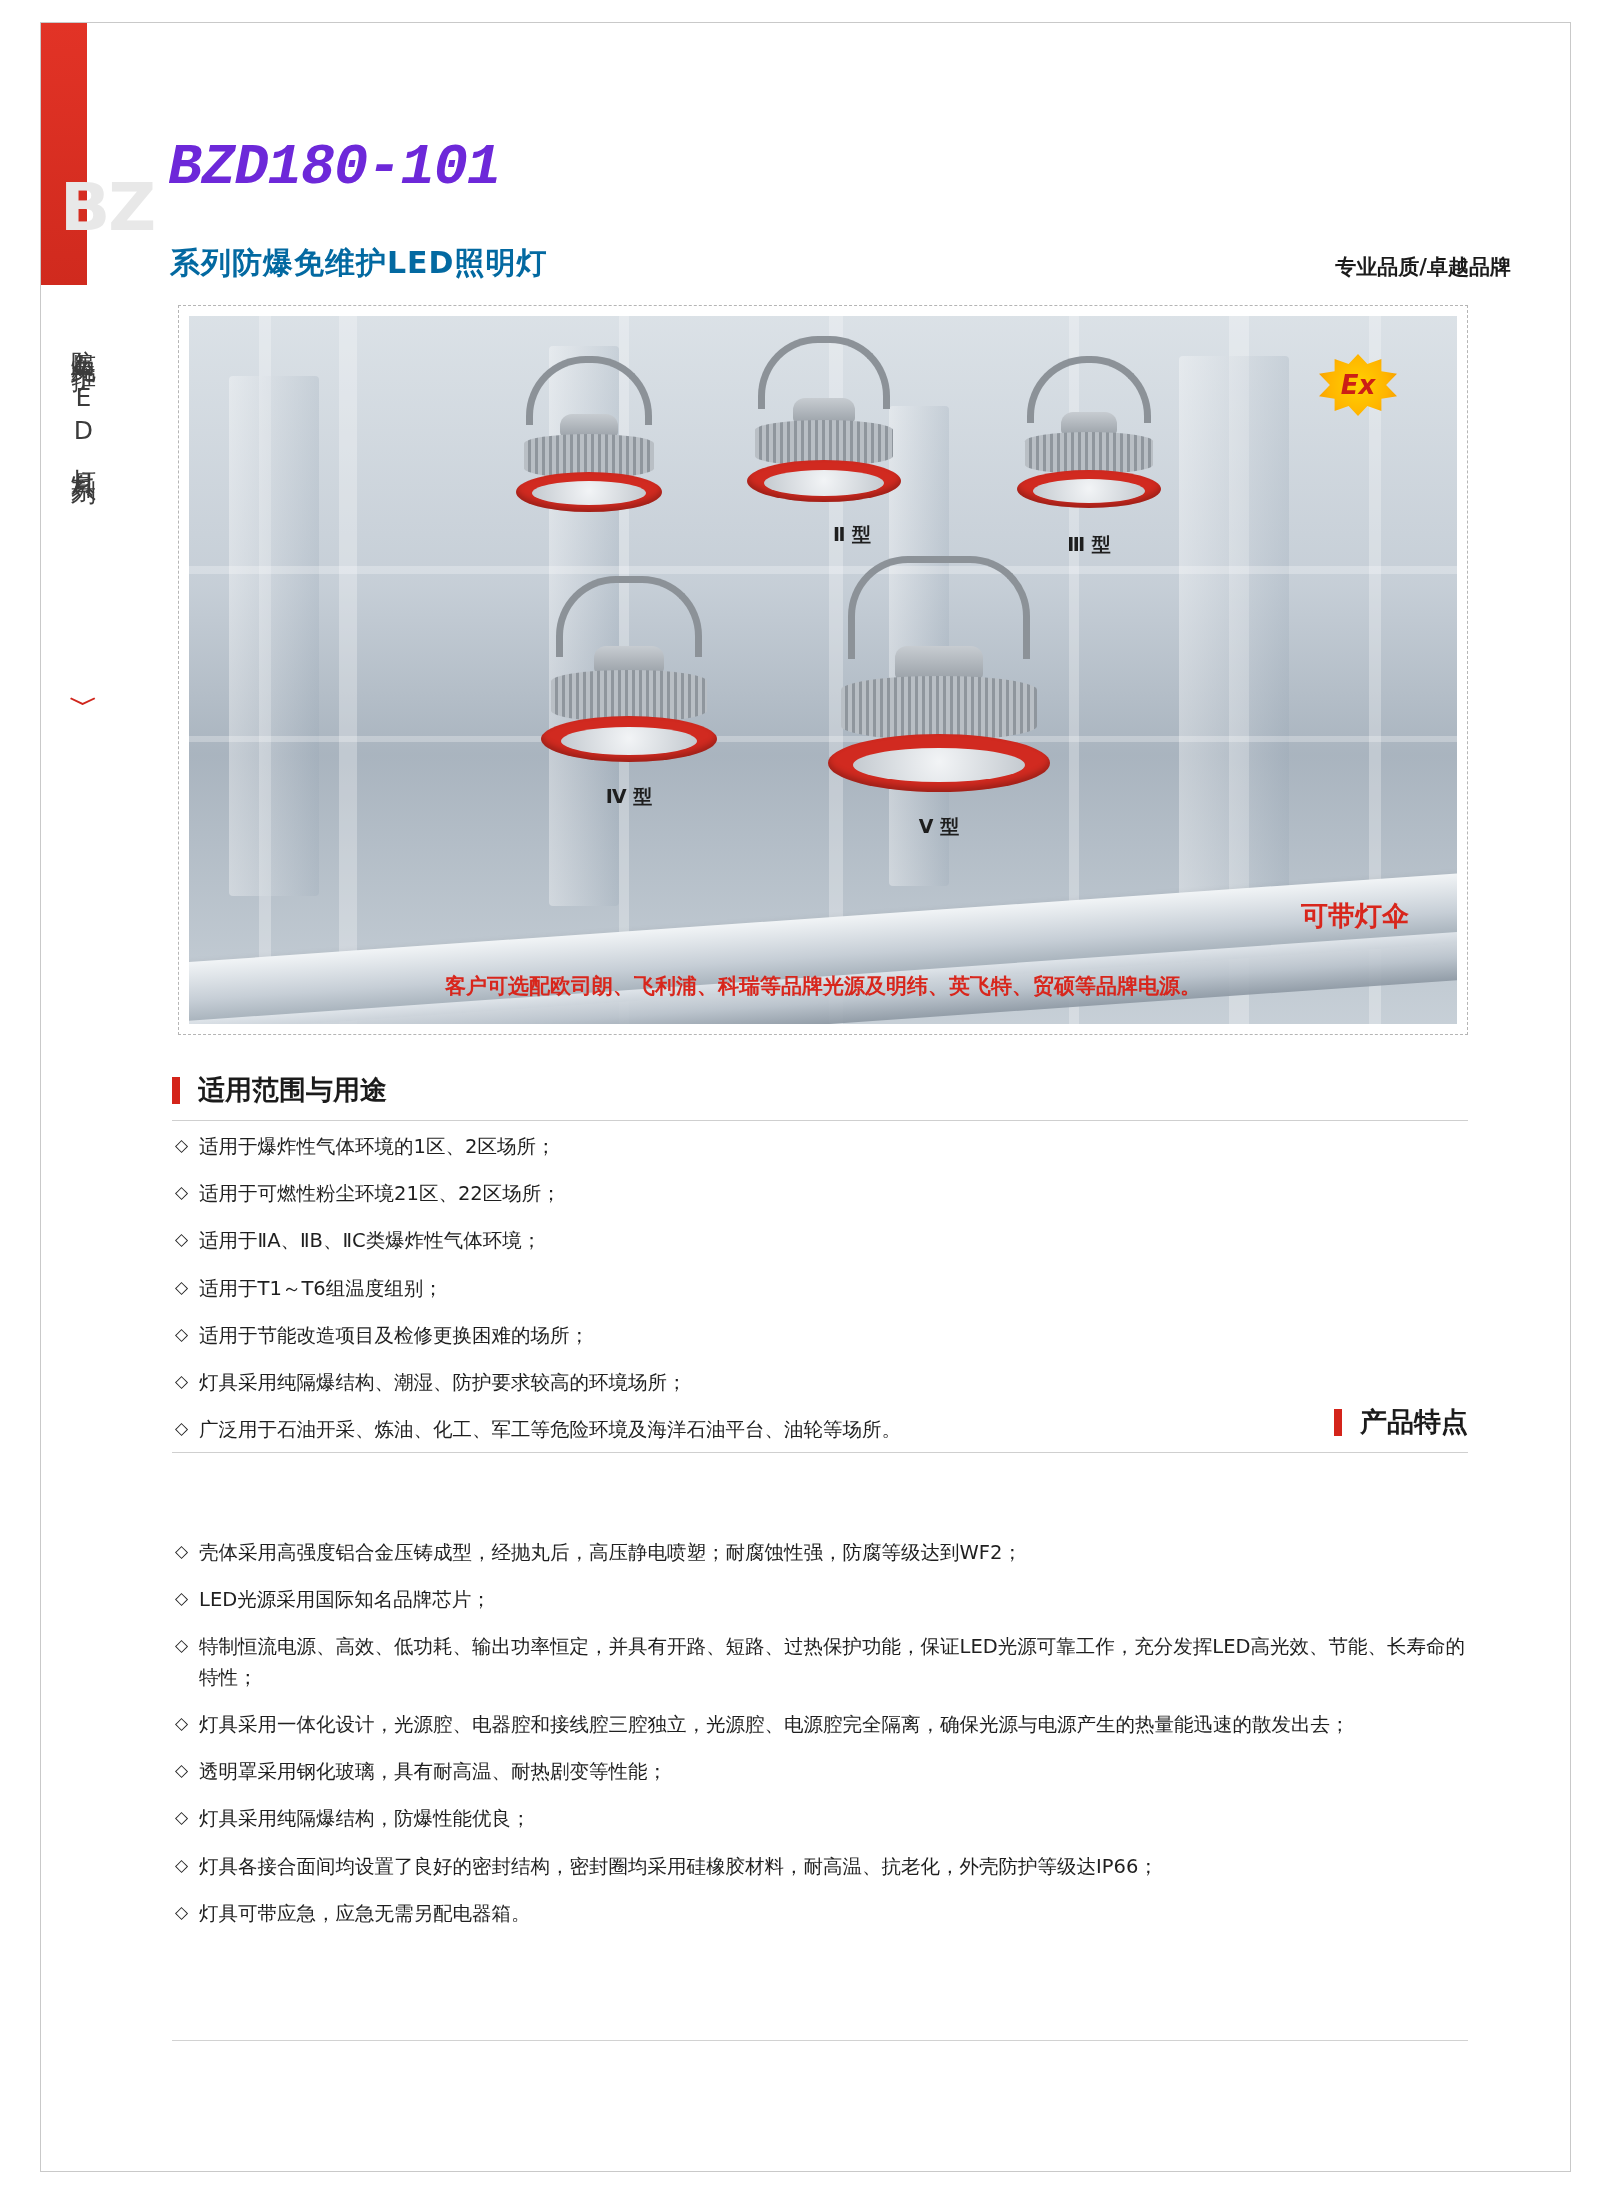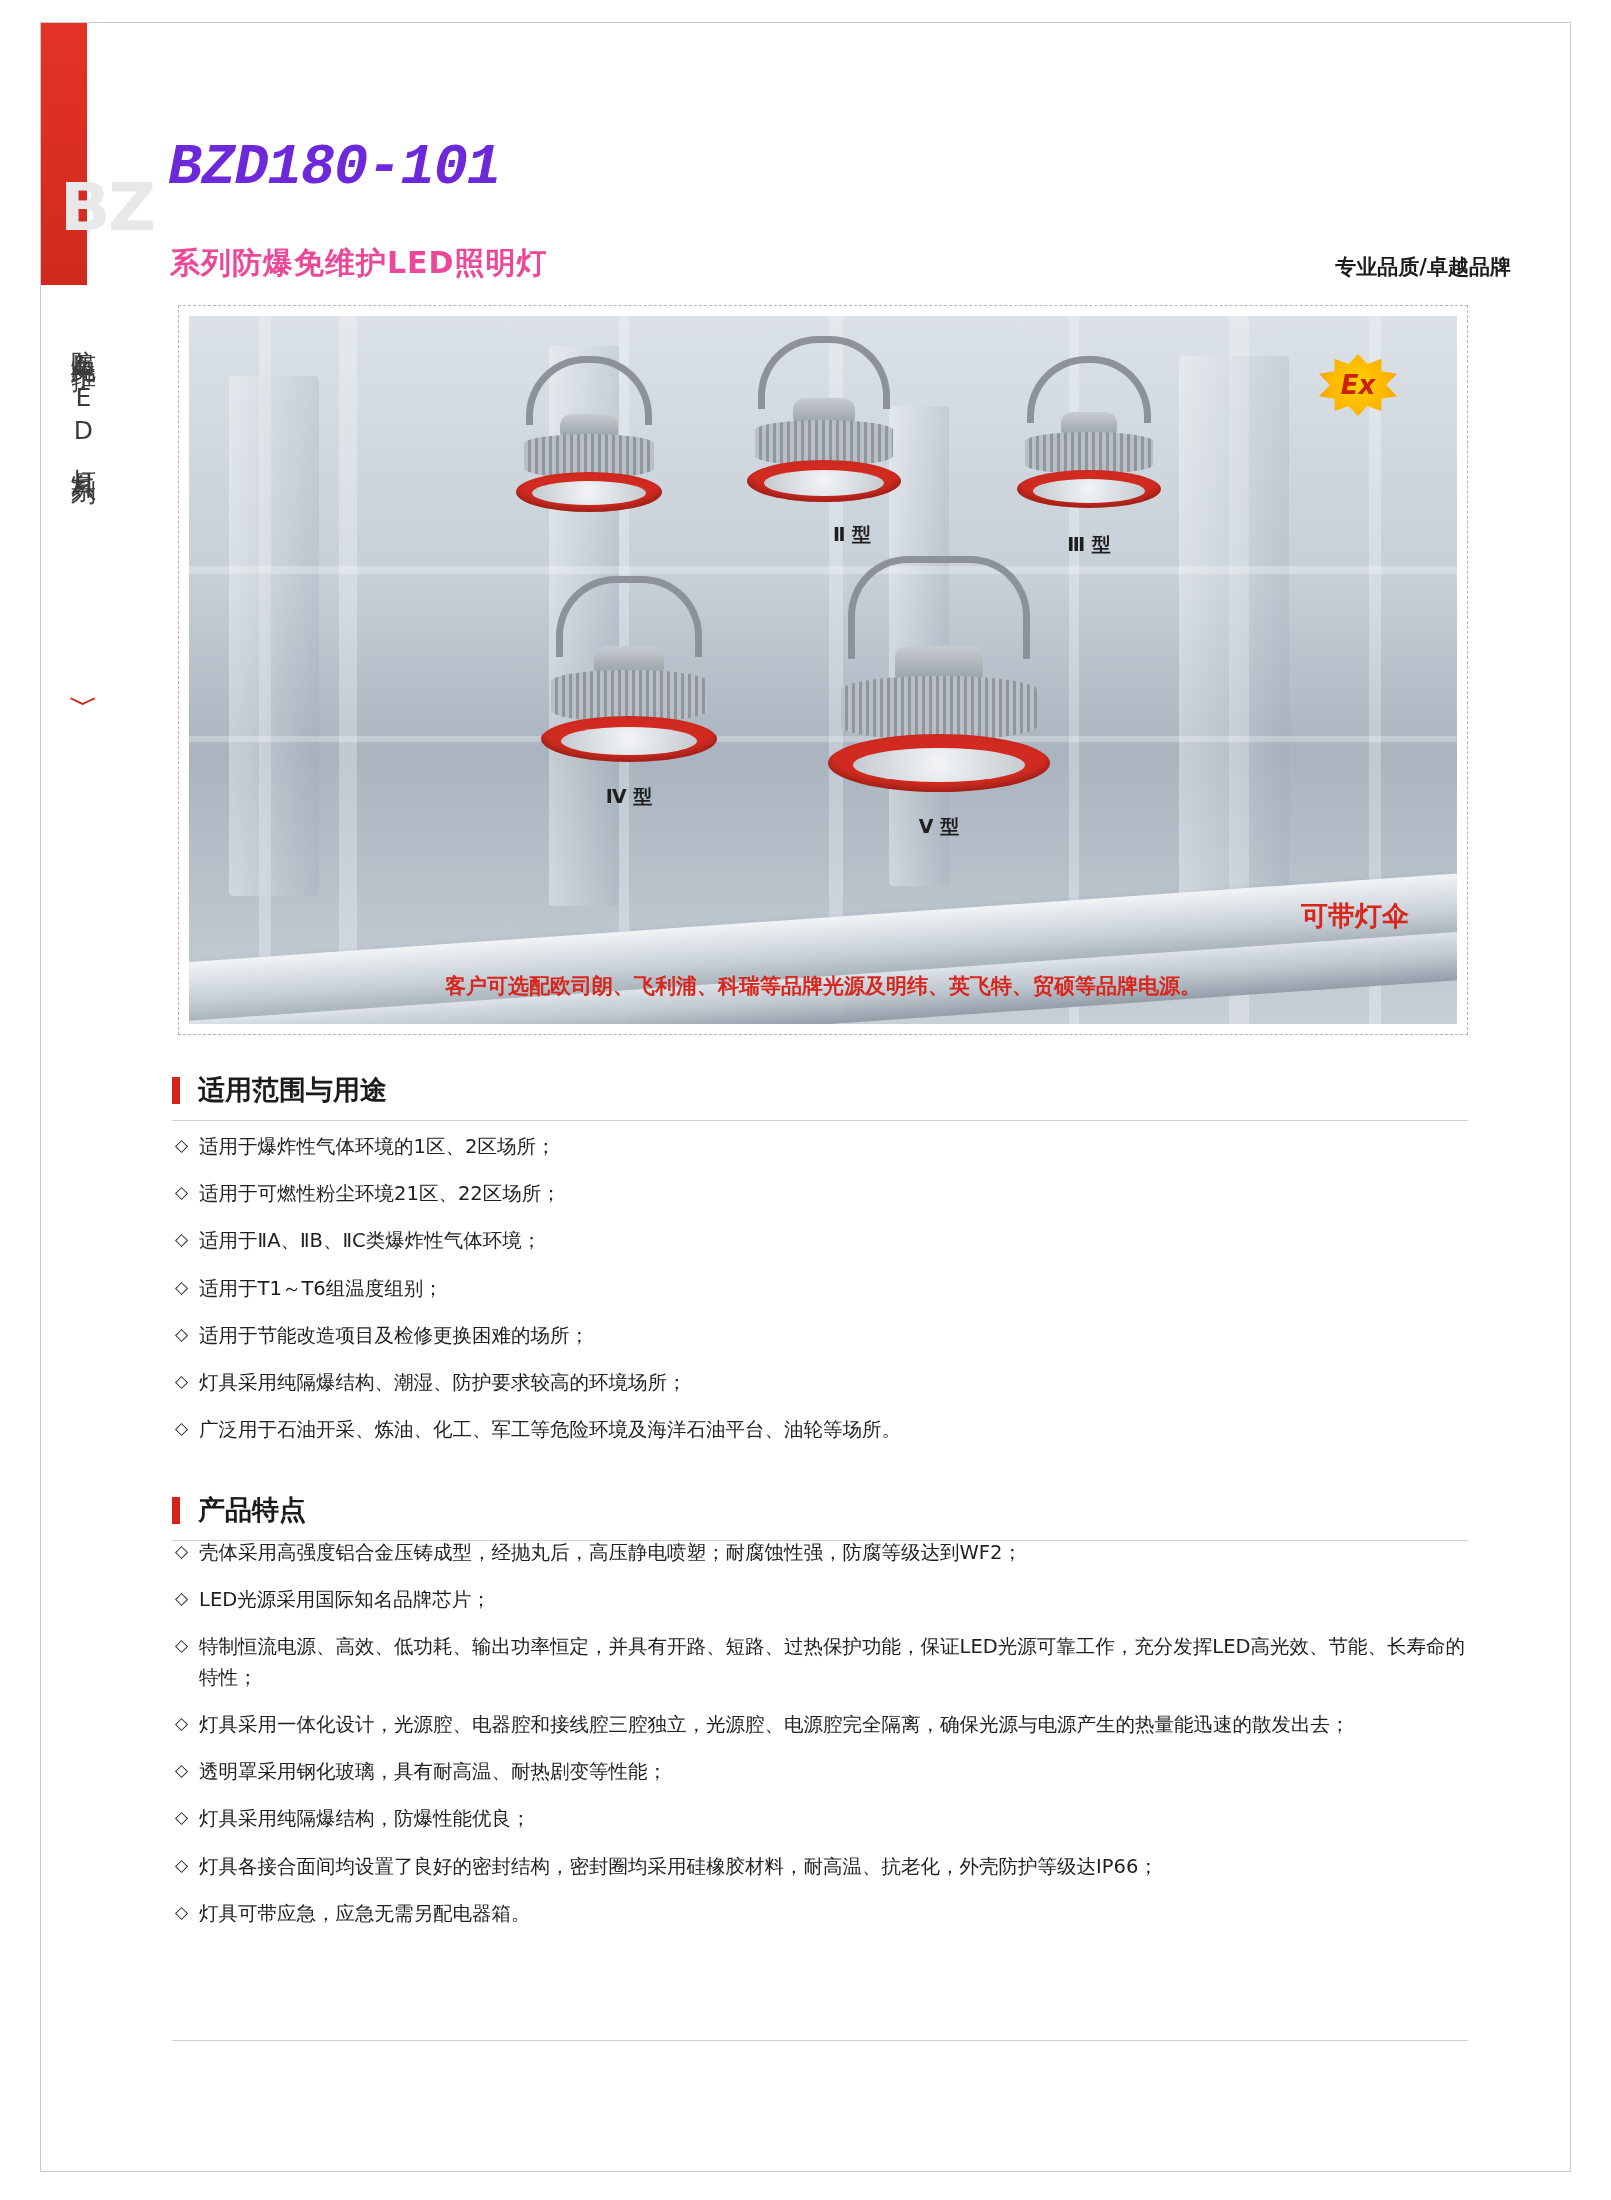--- a/index.html
+++ b/index.html
@@ -40,21 +40,21 @@
   
   .title-main{
     position:absolute;left:168px;top:140px;
     font-size:57px;font-weight:bold;color:#6d28d9;
     letter-spacing:-1px;line-height:1;
     font-family:Liberation Mono, monospace;
     font-style:italic;
   }
   .title-sub{
     position:absolute;left:170px;top:243px;
-    font-size:30px;font-weight:bold;color:#ec4899;letter-spacing:1px;
+    font-size:30px;font-weight:bold;color:#0369a1;letter-spacing:1px;
   }
   .title-slogan{
     position:absolute;right:100px;top:253px;
     font-size:21px;color:#1b1b1b;font-weight:bold;
   }
   
   .hero{
     position:absolute;left:178px;top:305px;width:1290px;height:730px;
     border:1px dashed #b5b5b5;box-sizing:border-box;padding:10px;
   }
@@ -272,21 +272,21 @@
   <div class="bullet">
     <span class="dia">◇</span>
     <span class="txt">灯具采用纯隔爆结构、潮湿、防护要求较高的环境场所；</span>
   </div>
   <div class="bullet">
     <span class="dia">◇</span>
     <span class="txt">广泛用于石油开采、炼油、化工、军工等危险环境及海洋石油平台、油轮等场所。</span>
   </div>
 </div>
 
-<div class="section-head" style="top:1492px;">
+<div class="section-head" style="top:1404px;text-align:right;">
   <span class="bar"></span>
   <span class="txt">产品特点</span>
 </div>
 <div class="bullets" style="top:1538px;">
   <div class="bullet">
     <span class="dia">◇</span>
     <span class="txt">壳体采用高强度铝合金压铸成型，经抛丸后，高压静电喷塑；耐腐蚀性强，防腐等级达到WF2；</span>
   </div>
   <div class="bullet">
     <span class="dia">◇</span>

